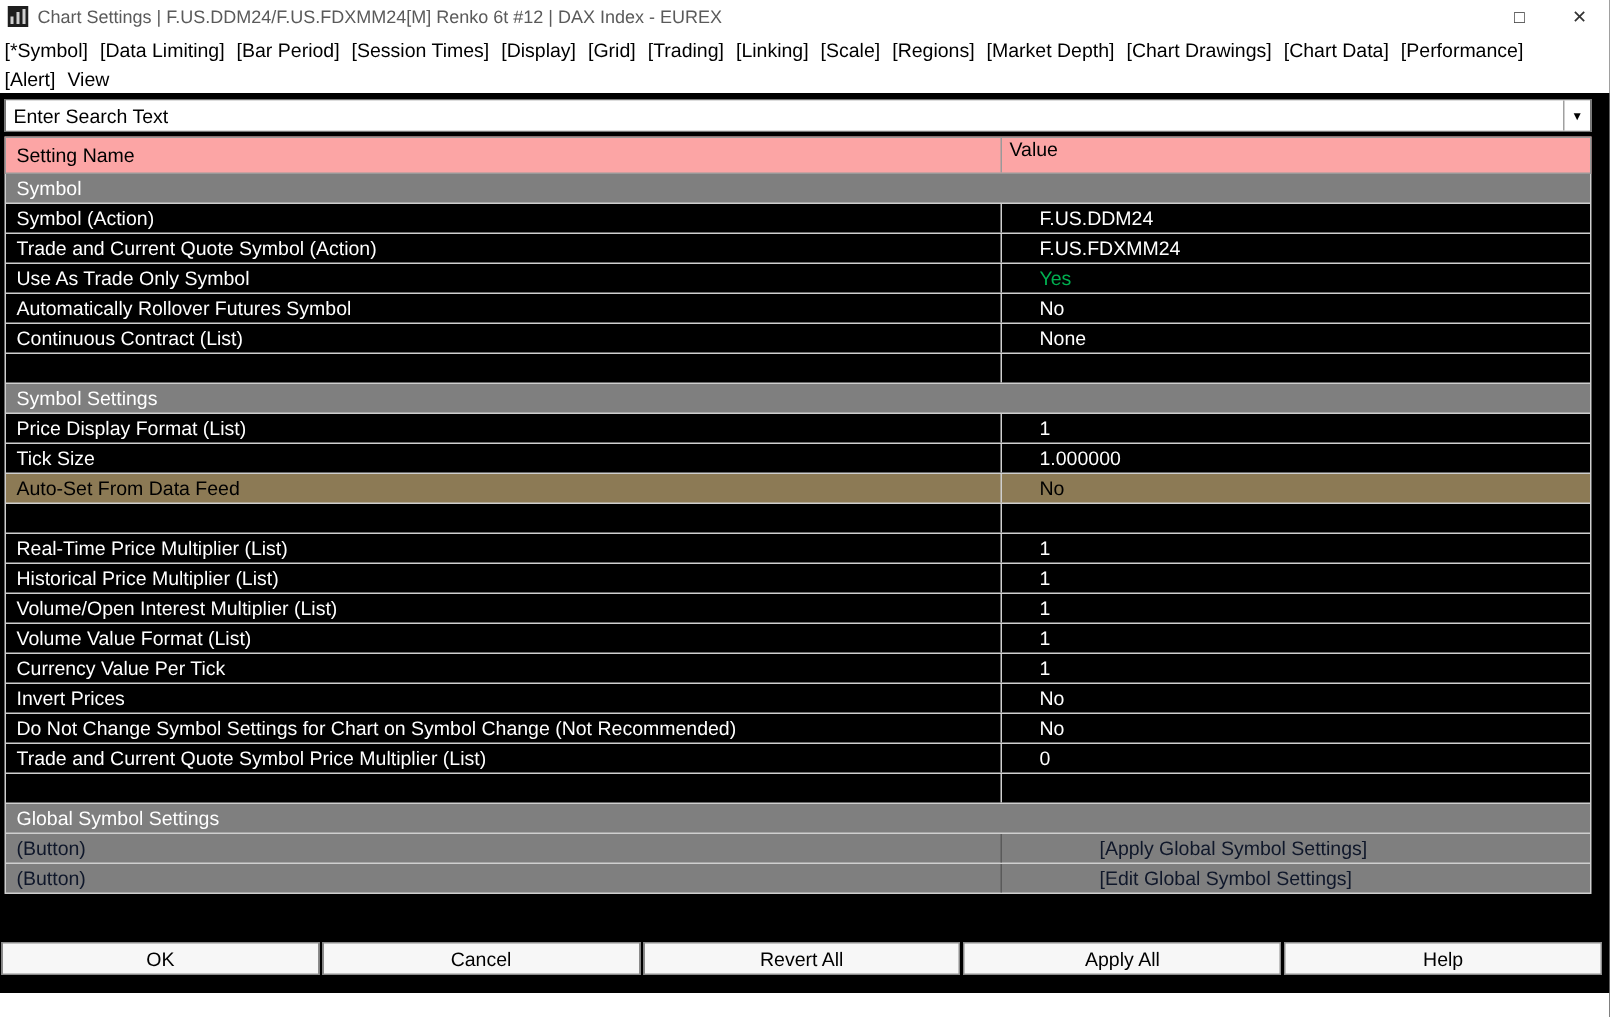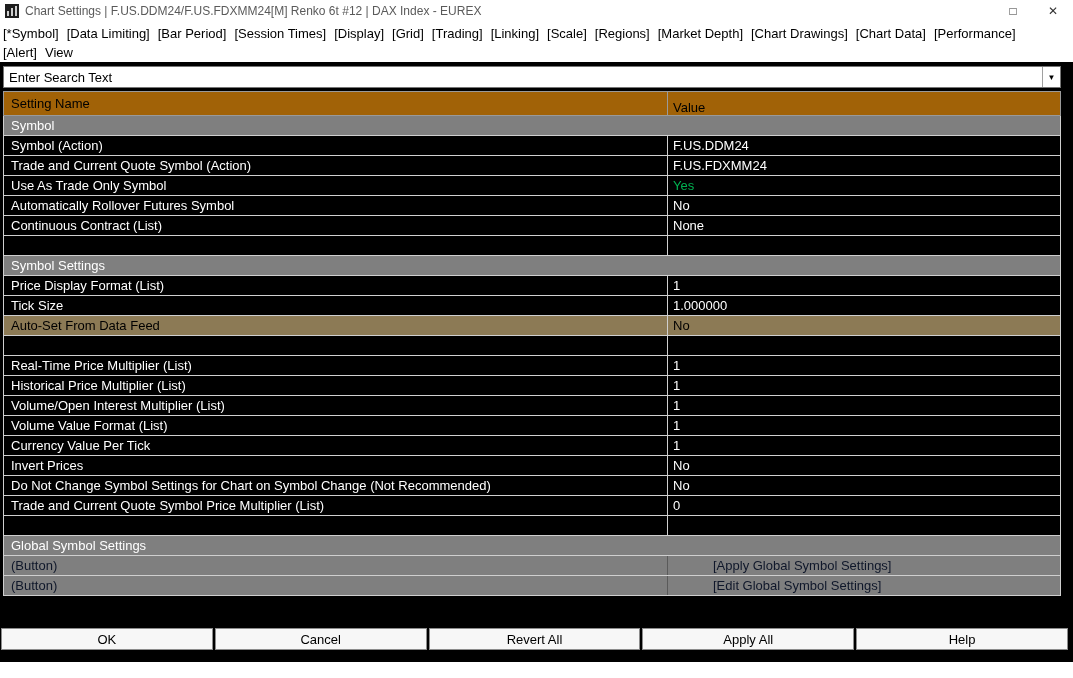--- a/index.html
+++ b/index.html
@@ -23,28 +23,28 @@
   .menu-row{height:19px;line-height:19px;white-space:nowrap;overflow:hidden;}
   .menu-item{margin-right:8px;cursor:default;}
 
   .content{position:absolute;top:62px;left:0;width:1073px;bottom:16px;background:#000;}
 
   .search-row{margin:4px 0 0 3px;width:1058px;height:22px;background:#fff;border:1px solid #767676;display:flex;}
   .search-input{flex:1;border:none;outline:none;font-family:inherit;font-size:13px;padding:0 5px;color:#000;background:#fff;}
   .search-arrow{width:18px;display:flex;align-items:center;justify-content:center;font-size:8px;color:#000;border-left:1px solid #a0a0a0;background:#fff;cursor:default;}
 
   .grid{margin:3px 0 0 3px;width:1058px;}
-  .grid-header{display:flex;height:25px;background:#a16207;border:1px solid #9a9a9a;font-size:13px;color:#000;align-items:flex-end;}
+  .grid-header{display:flex;height:25px;background:#fca5a5;border:1px solid #9a9a9a;font-size:13px;color:#000;align-items:flex-start;}
   .grid-header .hdr-name{width:664px;padding-left:7px;border-right:1px solid #9a9a9a;height:100%;display:flex;align-items:center;}
   .grid-header .hdr-value{flex:1;padding-left:5px;}
   .grid-body{border-left:1px solid var(--grid-line);border-right:1px solid var(--grid-line);}
 
   .row{display:flex;height:20px;font-size:13px;border-bottom:1px solid var(--grid-line);}
   .cell-name{width:664px;padding-left:7px;display:flex;align-items:center;border-right:1px solid var(--grid-line);overflow:hidden;white-space:nowrap;}
-  .cell-value{flex:1;padding-left:5px;display:flex;align-items:center;overflow:hidden;white-space:nowrap;}
+  .cell-value{flex:1;padding-left:5px;display:flex;align-items:center;overflow:hidden;white-space:nowrap;margin-left:20px;}
 
   .row-item{background:#000;color:#fff;}
   .row-spacer{background:#000;}
   .row-section{background:var(--section-header-bg);color:#fff;}
   .row-section .cell-name{border-right-color:transparent;}
   .row-button{background:var(--button-row-bg);color:#0f172a;gap:40px;}
   .row-button .cell-name{border-right-color:#5a5a5a;}
   .row-selected{background:var(--selected-row-bg);color:#000000;}
   .value-green{color:var(--green-value);}
 

